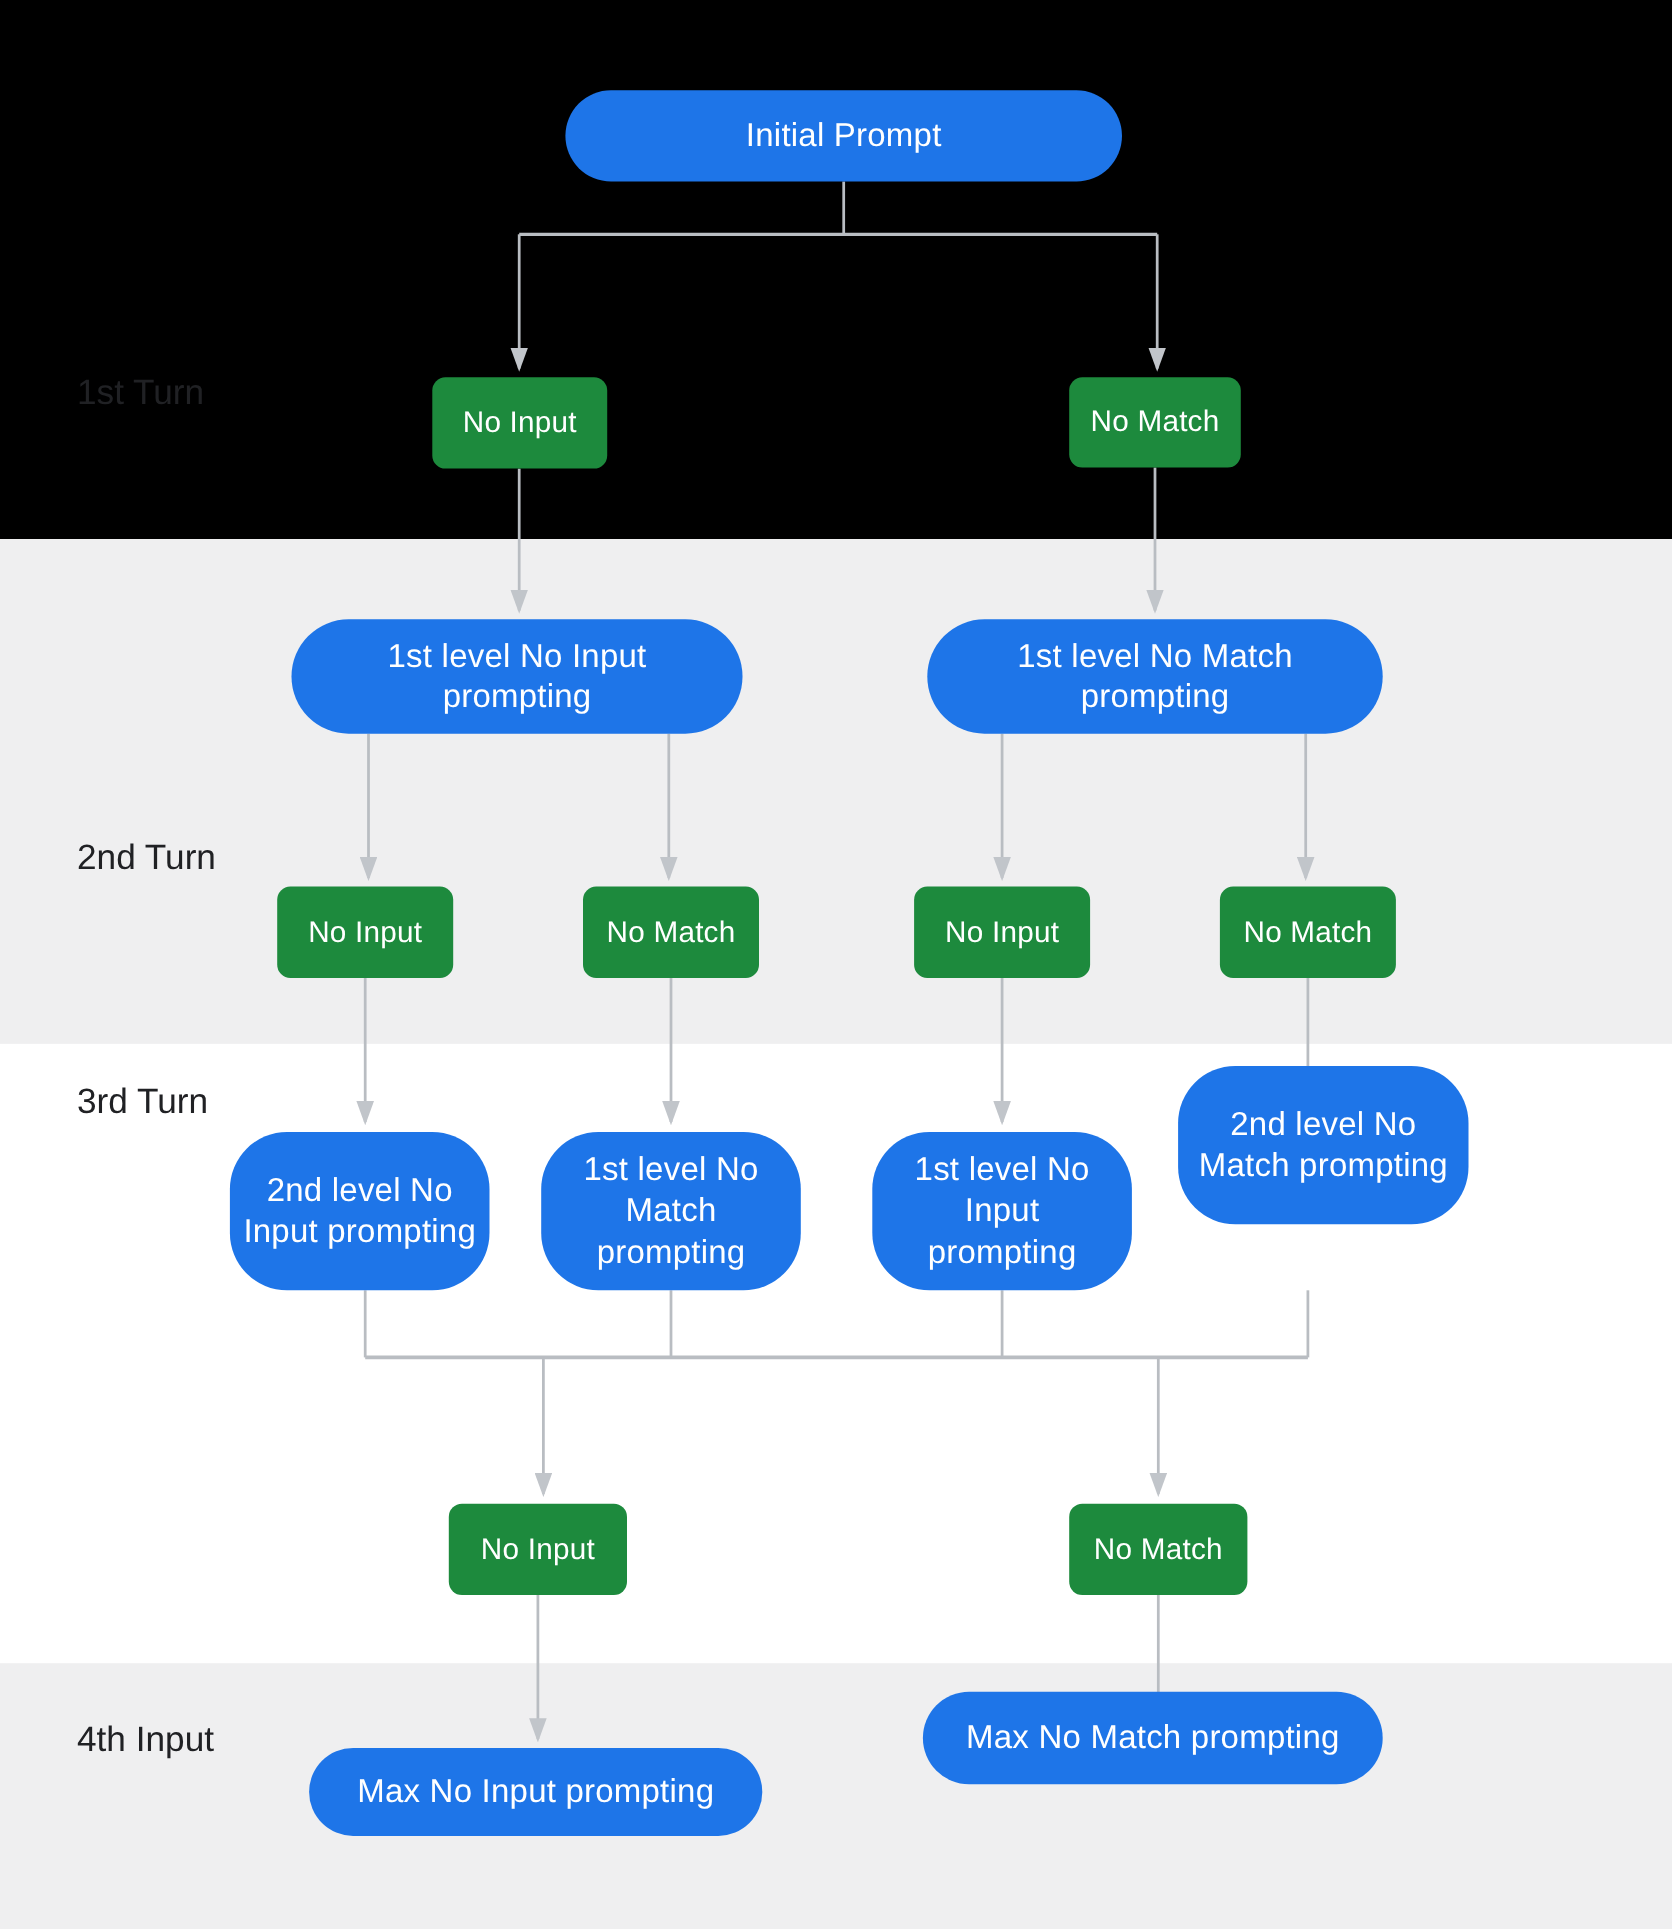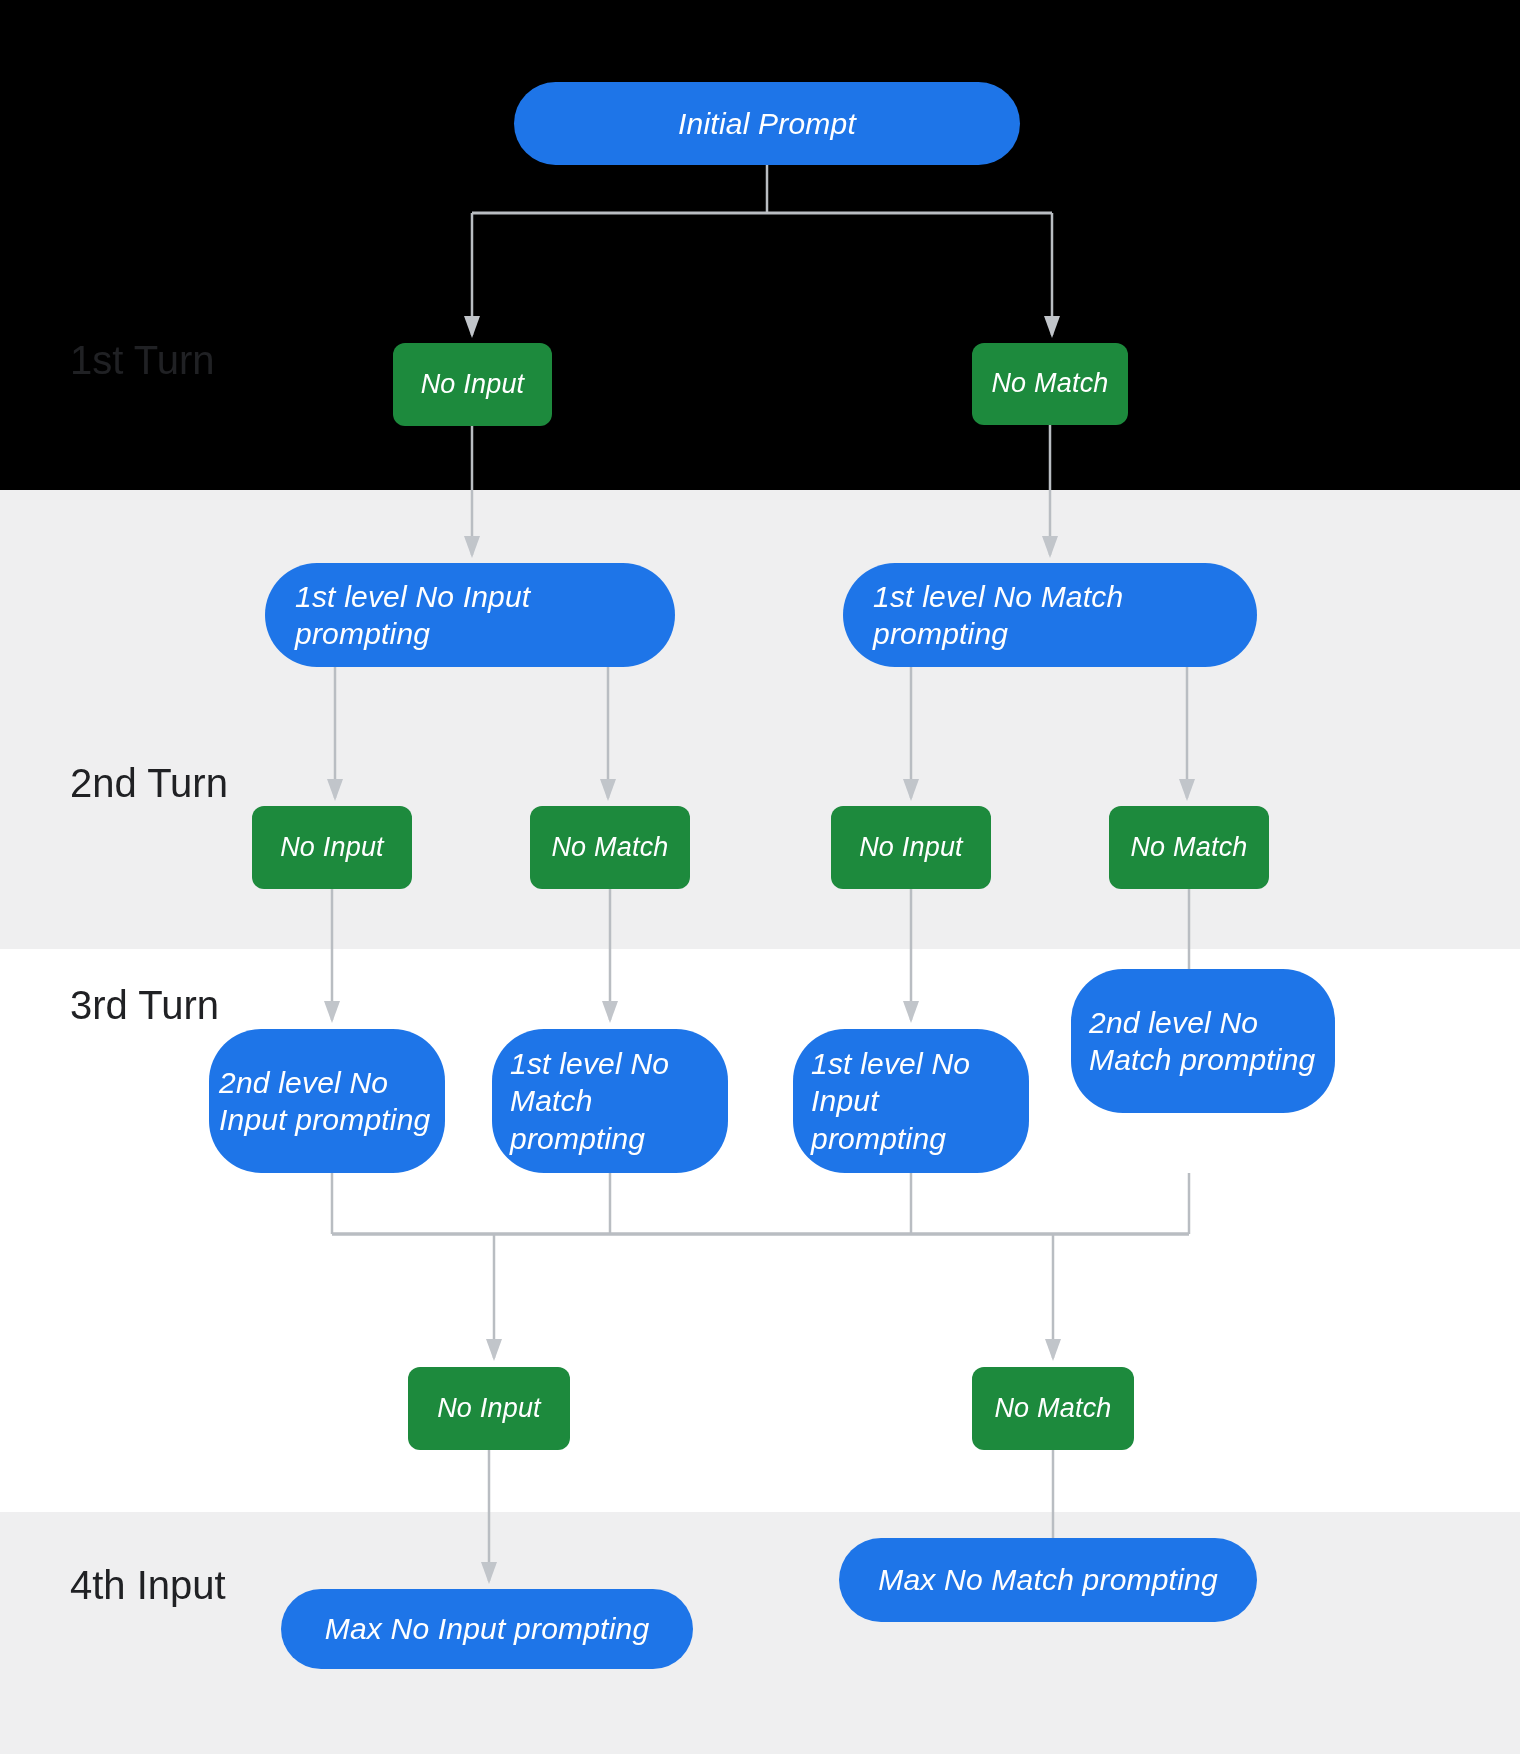--- a/index.html
+++ b/index.html
@@ -8,28 +8,28 @@
     font-family:"Liberation Sans",sans-serif;
   }
   .band{position:absolute;left:0;width:1520px;}
   .band.b1{top:0;height:490px;background:var(--band-dark,#000);}
   .band.b2{top:490px;height:459px;background:var(--band-gray,#efeff0);}
   .band.b3{top:949px;height:563px;background:var(--band-white,#fff);}
   .band.b4{top:1512px;height:242px;background:var(--band-gray,#efeff0);}
   svg.connectors{position:absolute;left:0;top:0;}
   .node{
     position:absolute;display:flex;align-items:center;justify-content:center;
-    text-align:left;color:var(--node-text,#fff);font-weight:500;
-    letter-spacing:.2px;line-height:1.25;font-style:italic;
+    text-align:center;color:var(--node-text,#fff);font-weight:500;
+    letter-spacing:.2px;line-height:1.25;
   }
   .pill{background:var(--blue,#1e75e8);border-radius:999px;font-size:30px;}
   .pill.sq{border-radius:52px;}
   .badge{background:var(--green,#1d8a3d);border-radius:12px;font-size:27px;}
   .turn-label{
-    position:absolute;left:70px;font-size:40px;font-weight:400;
+    position:absolute;left:70px;font-size:32px;font-weight:400;
     color:var(--label,#202124);white-space:nowrap;
   }
 </style>
 </head>
 <body>
 
 <div class="canvas">
 
   <div class="band b1"></div>
   <div class="band b2"></div>

